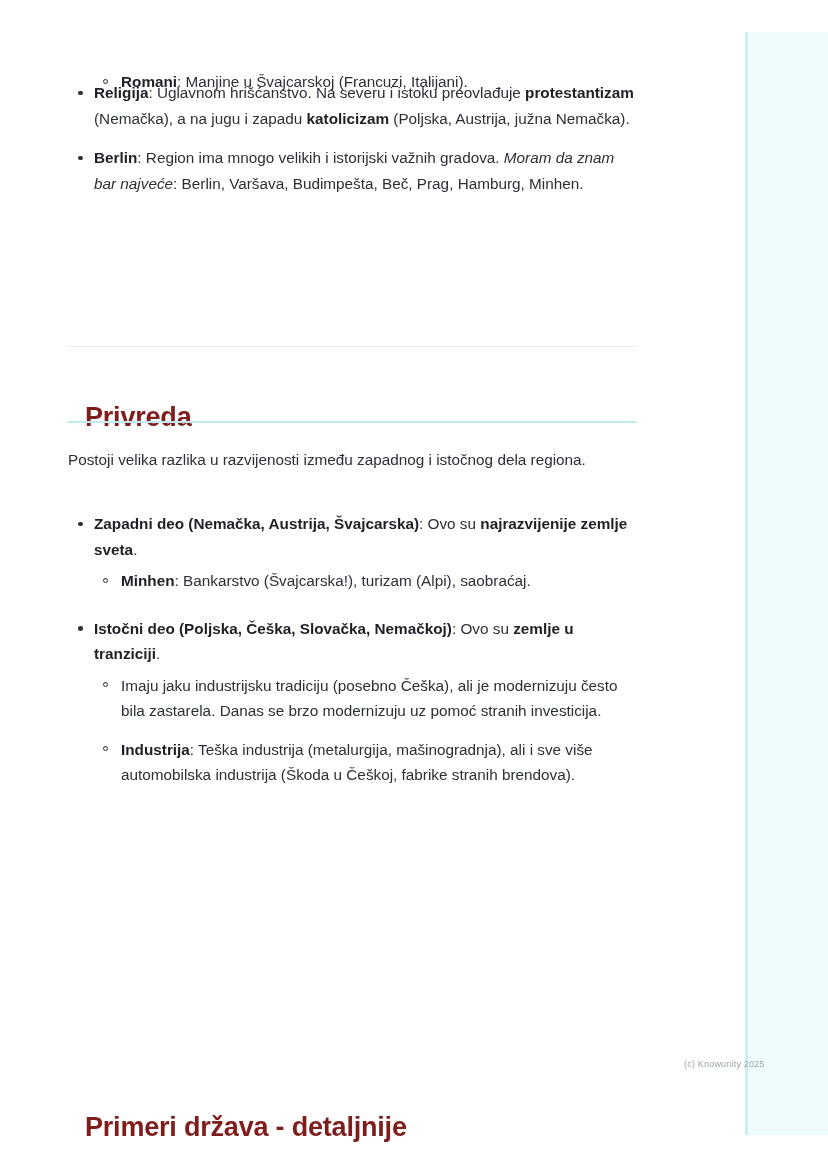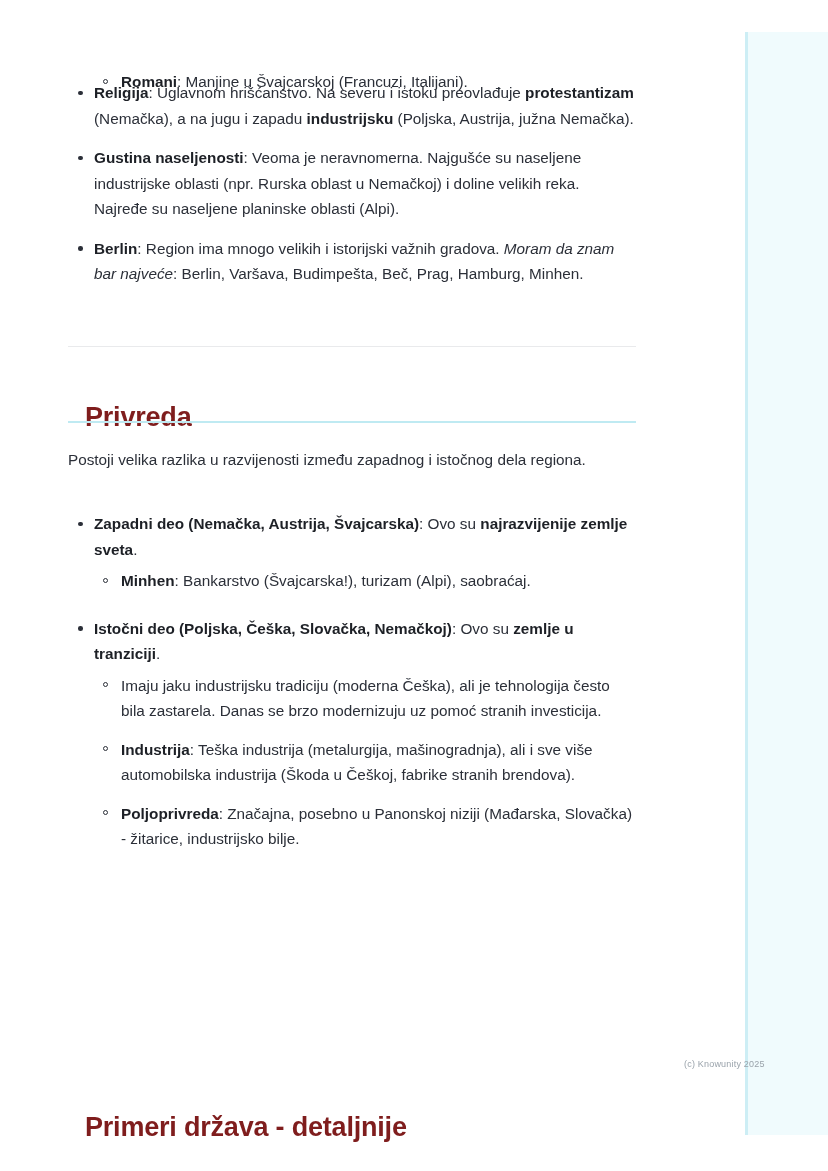--- a/index.html
+++ b/index.html
@@ -157,26 +157,23 @@
 <div class="blk" style="top:38px;margin-top:31px;">
   <div class="orphan-sub">
     <b>Romani</b><span>: Manjine u Švajcarskoj (Francuzi, Italijani).</span>
   </div>
 </div>
 
 <div class="blk" style="top:80px;">
   <ul class="lvl1">
 
     <li class="item1">
-      <b>Religija</b><span>: Uglavnom hrišćanstvo. Na severu i istoku preovlađuje </span><b>protestantizam</b><span> (Nemačka), a na jugu i zapadu </span><b>industrijsku</b><span> (Poljska, Austrija, južna Nemačka).</span>
-    </li>
-
-    <li class="item1">
-      <b>Gustina naseljenosti</b><span>: Veoma je neravnomerna. Najgušće su naseljene industrijske oblasti (npr. Rurska oblast u Nemačkoj) i doline velikih reka. Najređe su naseljene planinske oblasti (Alpi).</span>
-    </li>
+      <b>Religija</b><span>: Uglavnom hrišćanstvo. Na severu i istoku preovlađuje </span><b>protestantizam</b><span> (Nemačka), a na jugu i zapadu </span><b>katolicizam</b><span> (Poljska, Austrija, južna Nemačka).</span>
+    </li>
+
 
     <li class="item1">
       <b>Berlin</b><span>: Region ima mnogo velikih i istorijski važnih gradova. </span><i>Moram da znam bar najveće</i><span>: Berlin, Varšava, Budimpešta, Beč, Prag, Hamburg, Minhen.</span>
     </li>
 
   </ul>
 </div>
 
 <div class="blk" style="top:346px;">
   <hr class="rule">
@@ -202,28 +199,25 @@
         <li class="item2">
           <b>Minhen</b><span>: Bankarstvo (Švajcarska!), turizam (Alpi), saobraćaj.</span>
         </li>
       </ul>
     </li>
 
     <li class="item1" style="margin-top:22px;">
       <b>Istočni deo (Poljska, Češka, Slovačka, Nemačkoj)</b><span>: Ovo su </span><b>zemlje u tranziciji</b><span>.</span>
       <ul class="lvl2">
         <li class="item2">
-          <span>Imaju jaku industrijsku tradiciju (moderna Češka), ali je tehnologija često bila zastarela. Danas se brzo modernizuju uz pomoć stranih investicija.</span>
+          <span>Imaju jaku industrijsku tradiciju (posebno Češka), ali je modernizuju često bila zastarela. Danas se brzo modernizuju uz pomoć stranih investicija.</span>
         </li>
         <li class="item2">
           <b>Industrija</b><span>: Teška industrija (metalurgija, mašinogradnja), ali i sve više automobilska industrija (Škoda u Češkoj, fabrike stranih brendova).</span>
         </li>
-        <li class="item2">
-          <b>Poljoprivreda</b><span>: Značajna, posebno u Panonskoj niziji (Mađarska, Slovačka) - žitarice, industrijsko bilje.</span>
-        </li>
       </ul>
     </li>
 
   </ul>
 </div>
 
 <div class="blk" style="top:1094px;">
   <h2 class="section-title">Primeri država - detaljnije</h2>
 </div>
 

